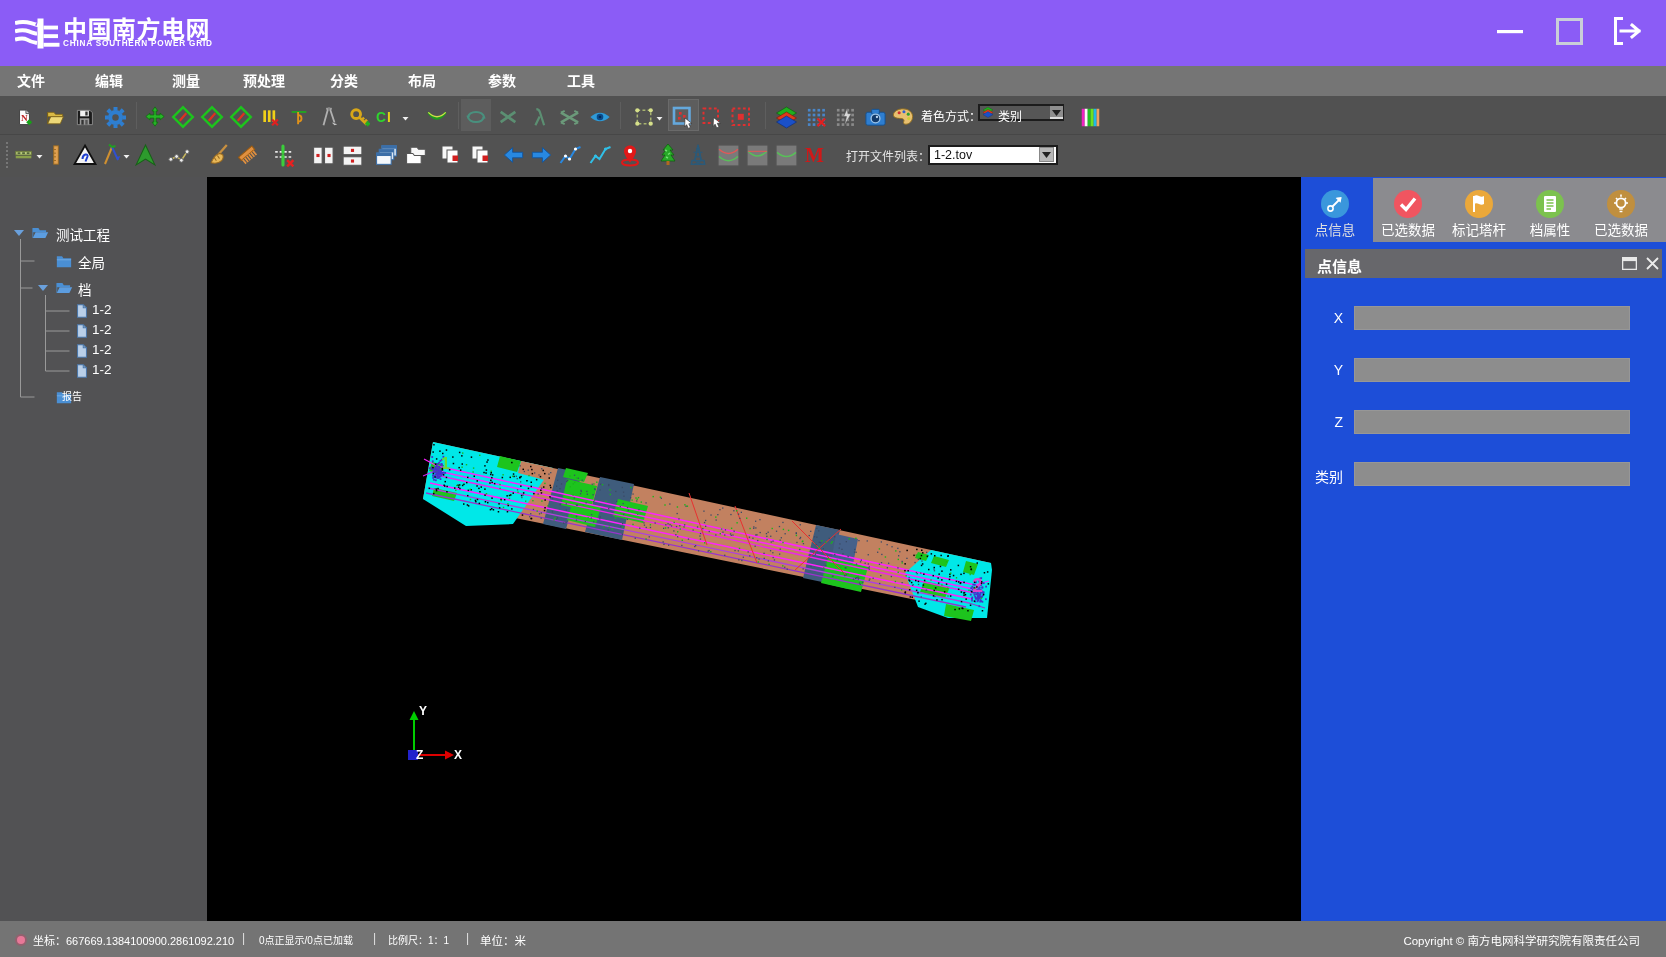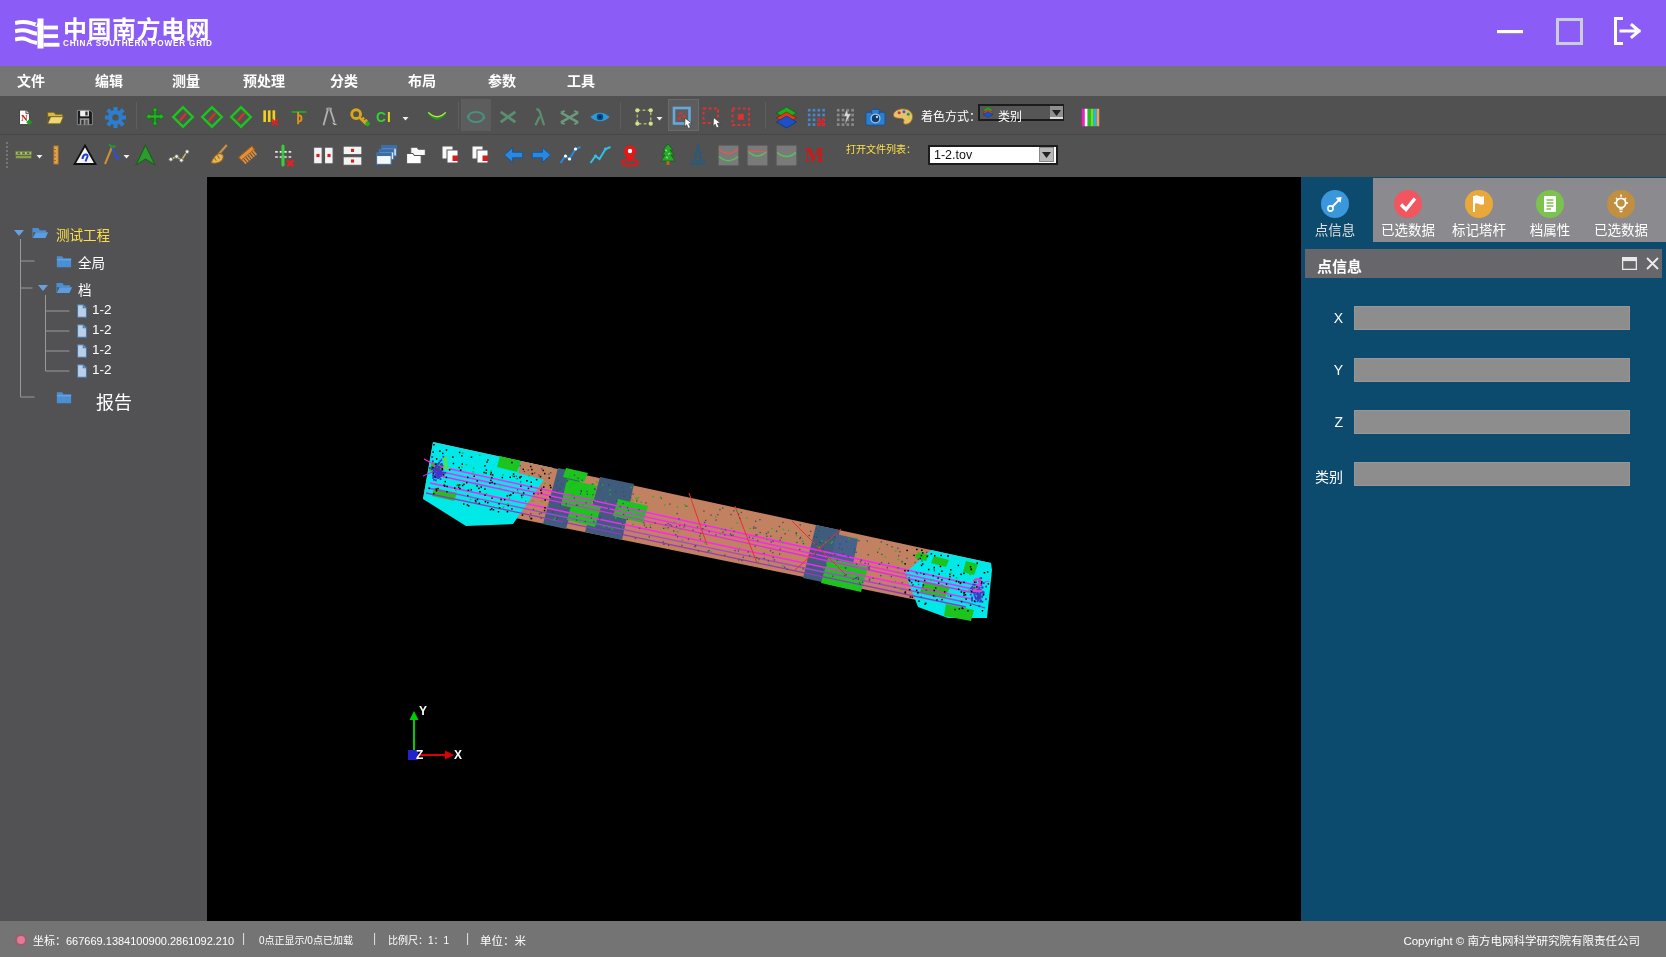--- a/index.html
+++ b/index.html
@@ -4,21 +4,21 @@
 html,body{width:1666px;height:957px;overflow:hidden;background:#000;
  font-family:"Liberation Sans","Noto Sans CJK SC",sans-serif;}
 .abs{position:absolute}
 #titlebar{left:0;top:0;width:1666px;height:66px;background:#8b5cf6}
 #menubar{left:0;top:66px;width:1666px;height:30px;background:#757575}
 #tb1{left:0;top:96px;width:1666px;height:39px;background:#515151;border-bottom:1px solid #474747}
 #tb2{left:0;top:135px;width:1666px;height:42px;background:#525252}
 #lpanel{left:0;top:177px;width:207px;height:744px;background:#525254}
 #lphead{left:0;top:0;width:207px;height:34px;background:#6c6c6e;color:#fff}
 #viewport{left:207px;top:177px;width:1094px;height:744px;background:#000}
-#rside{left:1301px;top:177px;width:365px;height:744px;background:#0c4a6e}
+#rside{left:1301px;top:177px;width:365px;height:744px;background:#1d4ed8}
 #rtabs{left:72px;top:1px;width:293px;height:64px;background:#8b8b8f}
 #statusbar{left:0;top:921px;width:1666px;height:52px;background:#747474;color:#fff}
 .mi{position:absolute;top:0;height:44px;line-height:30px;color:#fff;font-size:14px;font-weight:bold}
 .ic{position:absolute}
 .seprow1{position:absolute;top:6px;width:1px;height:27px;background:#454545;border-right:1px solid #5e5e5e}
 .tabico{position:absolute;width:28px;height:28px;border-radius:50%;top:13px}
 .tablbl{position:absolute;top:42px;font-size:13.5px;color:#fff;width:90px;text-align:center}
 .inpt{position:absolute;left:53px;width:276px;height:24px;background:#8d8d8d;border:1px solid #979797}
 .flbl{position:absolute;color:#fff;font-size:14px;text-align:right;width:41px}
 </style></head><body>
@@ -395,21 +395,21 @@
       <path d="M3 8q9 9 18 0" stroke="#58c058" stroke-width="1.4" fill="none"></path>
       <path d="M3 8h18" stroke="#e05858" stroke-width="1" fill="none"></path>
     </svg>
     <svg class="ic" style="left:774px;top:8px" width="25" height="25" viewBox="0 0 24 24">
       <rect x="2" y="2" width="20" height="20" fill="#7a7a7a" stroke="#555"></rect>
       <path d="M3 9q9 8 18 0" stroke="#58c058" stroke-width="1.4" fill="none"></path>
     </svg>
     <svg class="ic" style="left:803px;top:8px" width="24" height="24" viewBox="0 0 24 24">
       <text x="2" y="19" font-size="20" font-weight="bold" fill="#d01818" font-family="Liberation Serif">M</text>
     </svg>
-    <span class="abs" style="left:846px;top:6px;font-size:10px;color:#fde047">打开文件列表：</span>
+    <span class="abs" style="left:846px;top:12px;font-size:12px;color:#e5e5e5">打开文件列表：</span>
     <div class="abs" style="left:928px;top:10px;width:130px;height:20px;background:#fff;border:2px solid #1c1c1c"></div>
     <span class="abs" style="left:934px;top:13px;font-size:12.5px;color:#111">1-2.tov</span>
     <div class="abs" style="left:1039px;top:12px;width:15px;height:15px;background:#b8b8b8;border:1px solid #888"></div>
     <svg class="abs" style="left:1042px;top:17px" width="9" height="6" viewBox="0 0 9 6">
       <path d="M0 0h9L4.5 6z" fill="#222"></path>
     </svg>
   </div>
 <div id="lpanel" class="abs">
     <svg class="abs" style="left:0;top:0" width="207" height="744" viewBox="0 0 207 744">
       <g stroke="#999" stroke-width="1" fill="none">
@@ -418,21 +418,21 @@
       </g>
     </svg>
     <svg width="10" height="8" viewBox="0 0 10 8" class="abs" style="left:14px;top:52px">
       <path d="M0 1h10L5 7z" fill="#6aa0dc"></path>
     </svg>
     <svg width="17" height="14" viewBox="0 0 24 20" class="abs" style="left:32px;top:49px">
       <path d="M1 3h8l2 3h9v3H1z" fill="#4a8fd4"></path>
       <path d="M1 17L5 9h18l-4 8z" fill="#5c9de0"></path>
       <path d="M1 17V3" stroke="#4a8fd4"></path>
     </svg>
-    <span class="abs" style="left:56px;top:47px;font-size:13.5px;color:#fde047">测试工程</span>
+    <span class="abs" style="left:56px;top:47px;font-size:13.5px;color:#ffffff">测试工程</span>
     <svg width="16" height="13" viewBox="0 0 24 20" class="abs" style="left:56px;top:78px">
       <path d="M1 2h8l2 3h12v14H1z" fill="#4a8fd4"></path>
       <path d="M1 7h22v1H1z" fill="#85b8ea"></path>
     </svg>
     <span class="abs" style="left:78px;top:75px;font-size:13.5px;color:#fff">全局</span>
     <svg width="10" height="8" viewBox="0 0 10 8" class="abs" style="left:38px;top:107px">
       <path d="M0 1h10L5 7z" fill="#6aa0dc"></path>
     </svg>
     <svg width="17" height="14" viewBox="0 0 24 20" class="abs" style="left:56px;top:104px">
       <path d="M1 3h8l2 3h9v3H1z" fill="#4a8fd4"></path>
@@ -457,21 +457,21 @@
     <span class="abs" style="left:92px;top:165px;font-size:13.5px;color:#fff">1-2</span>
     <svg width="12" height="14" viewBox="0 0 18 22" class="abs" style="left:76px;top:187px">
       <path d="M2 1h9l5 5v15H2z" fill="#b9cfe8" stroke="#4a76a8" stroke-width="1.6"></path>
       <path d="M11 1v5h5" fill="none" stroke="#4a76a8" stroke-width="1.6"></path>
     </svg>
     <span class="abs" style="left:92px;top:185px;font-size:13.5px;color:#fff">1-2</span>
     <svg width="16" height="13" viewBox="0 0 24 20" class="abs" style="left:56px;top:214px">
       <path d="M1 2h8l2 3h12v14H1z" fill="#4a8fd4"></path>
       <path d="M1 7h22v1H1z" fill="#85b8ea"></path>
     </svg>
-    <span class="abs" style="left:96px;top:211px;font-size:18px;color:#fff">报告</span>
+    <span class="abs" style="left:62px;top:211px;font-size:10px;color:#fff">报告</span>
   </div>
 <div id="viewport" class="abs"><svg width="1094" height="744" viewBox="0 0 1094 744">
       <polygon points="226.0,265.0 784.0,386.0 773.0,436.0 216.0,322.0" fill="#c28160"></polygon>
       <polygon points="226.0,265.0 346.0,291.0 336.0,304.0 306.0,347.0 259.0,349.0 216.0,322.0" fill="#00e8e8"></polygon>
       <polygon points="724.0,373.0 784.0,386.0 785.0,393.0 780.0,441.0 741.0,441.0 711.0,430.0 698.0,396.0" fill="#00e8e8"></polygon>
       <polygon points="314.0,284.0 346.0,291.0 338.0,303.0 311.0,296.0" fill="#c28160"></polygon>
       <polygon points="351.0,291.0 375.0,296.0 359.0,352.0 336.0,347.0" fill="#3f5c7c"></polygon>
       <polygon points="393.0,300.0 427.0,307.0 415.0,363.0 378.0,355.0" fill="#3f5c7c"></polygon>
       <polygon points="609.0,348.0 633.0,353.0 620.0,406.0 596.0,401.0" fill="#3f5c7c"></polygon>
       <polygon points="629.0,357.0 651.0,362.0 641.0,412.0 620.0,407.0" fill="#46618a"></polygon>

